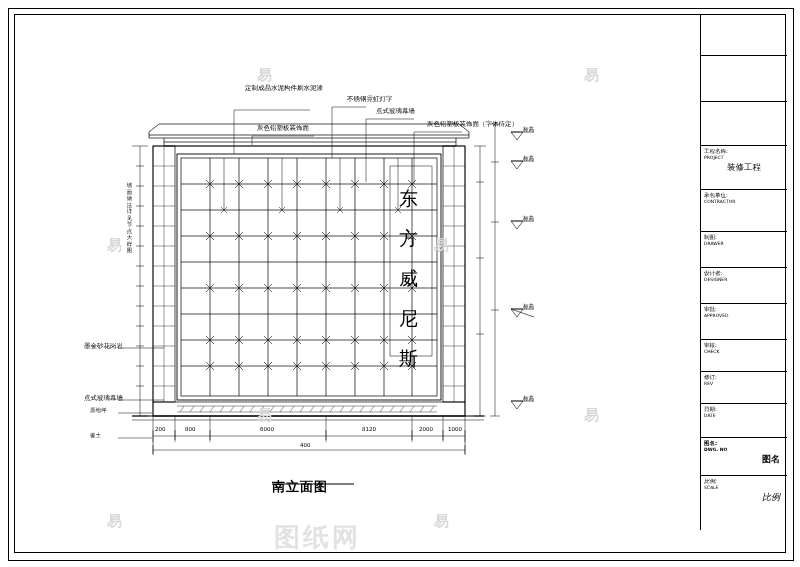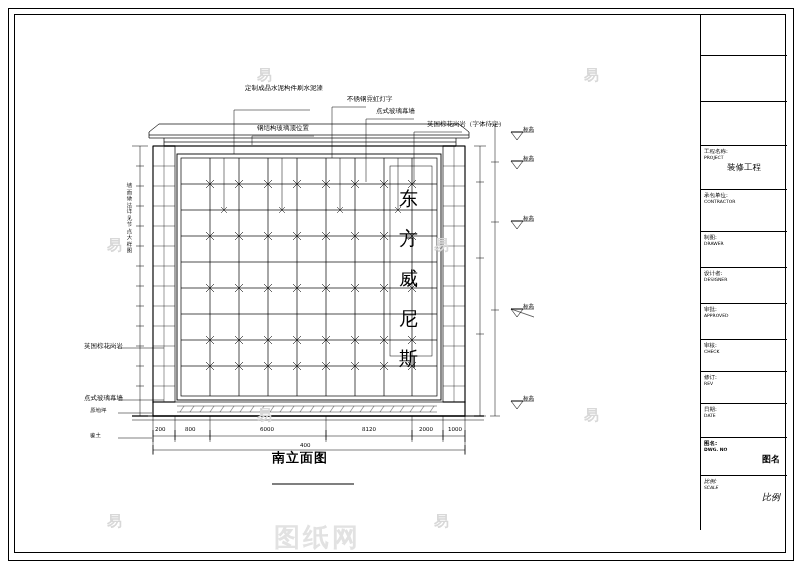--- a/index.html
+++ b/index.html
@@ -303,24 +303,24 @@
           <line x1="451" y1="402" x2="451" y2="440"></line>
         </g>
 
         <line x1="258" y1="470" x2="340" y2="470" stroke-width="1.2"></line>
       </g>
     </svg>
 
     <div class="lbl" style="left:231px;top:70px;">定制成品水泥构件刷水泥漆</div>
     <div class="lbl" style="left:333px;top:81px;">不锈钢霓虹灯字</div>
     <div class="lbl" style="left:362px;top:93px;text-align:center;">点式玻璃幕墙</div>
-    <div class="lbl" style="left:243px;top:110px;">钢结构玻璃顶位置</div>
-    <div class="lbl" style="left:413px;top:106px;">英国棕花岗岩（字体待定）</div>
-
-    <div class="lbl" style="left:70px;top:328px;">英国棕花岗岩</div>
+    <div class="lbl" style="left:243px;top:110px;">灰色铝塑板装饰面</div>
+    <div class="lbl" style="left:413px;top:106px;">灰色铝塑板装饰面（字体待定）</div>
+
+    <div class="lbl" style="left:70px;top:328px;">墨金砂花岗岩</div>
     <div class="lbl" style="left:70px;top:380px;">点式玻璃幕墙</div>
     <div class="lbl-sm" style="left:76px;top:393px;">原地坪</div>
     <div class="lbl-sm" style="left:76px;top:418px;">覆土</div>
 
     <div class="vtxt" style="left:112px;top:168px;">墙面做法详见节点大样图</div>
 
     <div class="lbl-sm" style="left:509px;top:112px;">标高</div>
     <div class="lbl-sm" style="left:509px;top:141px;">标高</div>
     <div class="lbl-sm" style="left:509px;top:201px;">标高</div>
     <div class="lbl-sm" style="left:509px;top:289px;">标高</div>
@@ -333,21 +333,21 @@
     <div class="lbl-sm" style="left:405px;top:412px;">2000</div>
     <div class="lbl-sm" style="left:434px;top:412px;">1000</div>
     <div class="lbl-sm" style="left:286px;top:428px;">400</div>
 
     <div class="big-char" style="left:385px;top:172px;">东</div>
     <div class="big-char" style="left:385px;top:212px;">方</div>
     <div class="big-char" style="left:385px;top:252px;">威</div>
     <div class="big-char" style="left:385px;top:292px;">尼</div>
     <div class="big-char" style="left:385px;top:332px;">斯</div>
 
-    <div class="title-cn" style="left:258px;top:435px;">南立面图</div>
+    <div class="title-cn" style="left:258px;top:464px;">南立面图</div>
 
     <div class="wm" style="left:243px;top:52px;">易</div>
     <div class="wm" style="left:570px;top:52px;">易</div>
     <div class="wm" style="left:93px;top:222px;">易</div>
     <div class="wm" style="left:420px;top:222px;">易</div>
     <div class="wm" style="left:243px;top:392px;">易</div>
     <div class="wm" style="left:570px;top:392px;">易</div>
     <div class="wm" style="left:93px;top:498px;">易</div>
     <div class="wm" style="left:420px;top:498px;">易</div>
     <div class="wm2" style="left:260px;top:466px;margin-top:40px;">图纸网</div>

